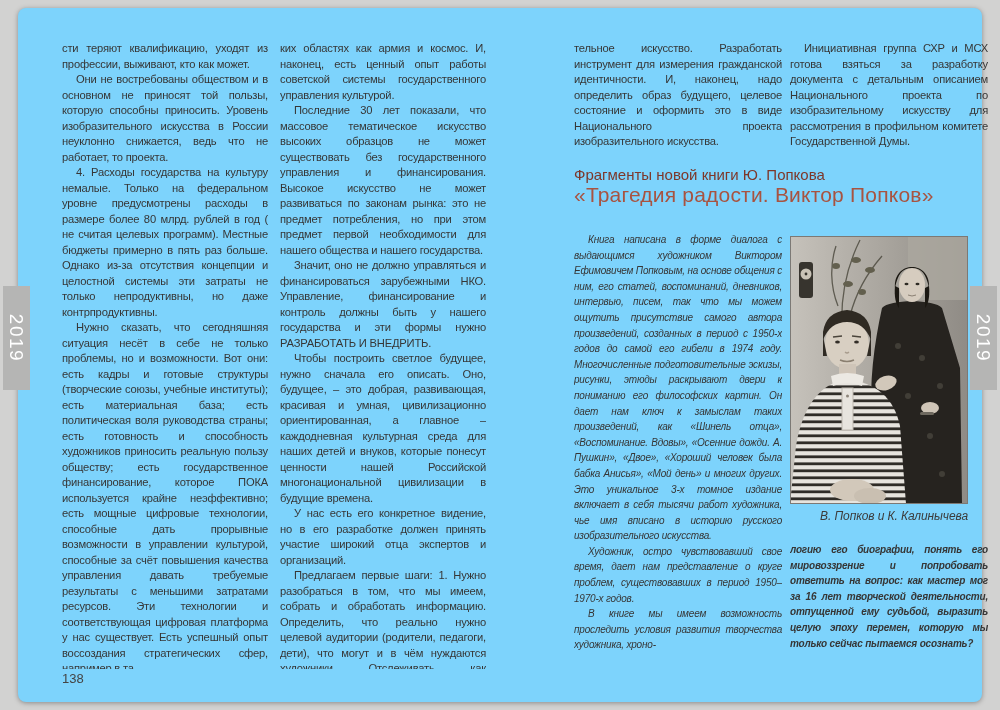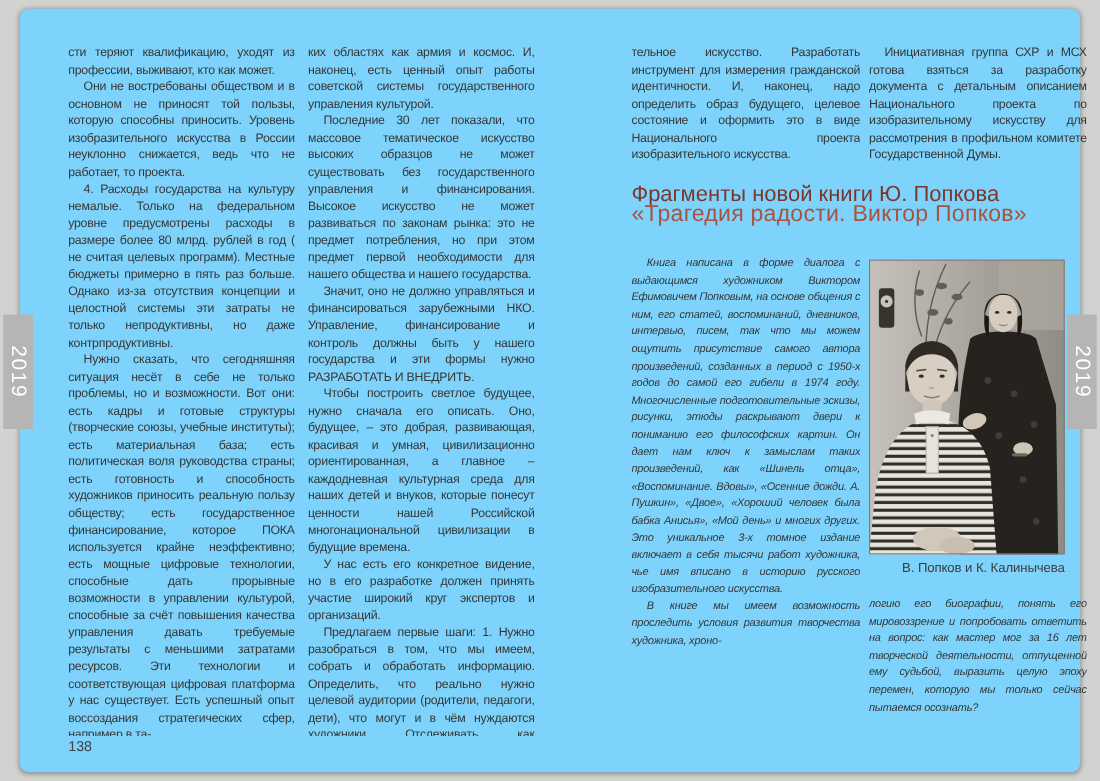--- a/index.html
+++ b/index.html
@@ -19,24 +19,24 @@
     font-size:11.2px;line-height:15.5px;letter-spacing:-0.2px;
   }
   .col p{margin:0;text-indent:14px;}
   .col p.noindent{text-indent:0;}
   .col.italic{font-style:italic;font-size:10px;line-height:15.6px;}
   .col-l1{left:44px;top:33px;width:206px;height:628px;}
   .col-l2{left:262px;top:33px;width:206px;height:628px;}
   .col-r1{left:556px;top:33px;width:208px;height:134px;}
   .col-r2{left:772px;top:33px;width:198px;height:134px;}
   .art-c1{left:556px;top:224px;width:208px;height:438px;}
-  .art-c2{left:772px;top:534px;width:198px;height:132px;}
+  .art-c2{left:772px;top:534px;width:198px;height:132px;font-weight:bold;}
   .kicker{
     position:absolute;left:556px;top:158px;width:420px;
-    color:#7d372a;font-size:20px;letter-spacing:0;
+    color:#7d372a;font-size:15px;letter-spacing:0;
   }
   .title{
     position:absolute;left:556px;top:175px;width:426px;
     color:#a85340;font-size:21px;letter-spacing:.2px;white-space:nowrap;
   }
   .pagenum{position:absolute;font-size:13px;color:#444;}
   .pn-left{left:44px;top:663px;}
   .pn-right{left:772px;top:663px;width:198px;text-align:right;}
   .tab{
     position:absolute;width:27px;height:104px;background:#b5b5b4;
@@ -48,57 +48,58 @@
     transform:rotate(90deg);color:#ffffff;font-size:19px;
     letter-spacing:1.5px;white-space:nowrap;
   }
   .photo{
     position:absolute;left:772px;top:228px;width:178px;height:268px;
     background:#9a968f;
   }
   .photo svg{display:block;}
   .caption{
     position:absolute;left:772px;top:501px;width:178px;
-    font-size:12px;color:#3c3c3c;text-align:right;
+    font-style:italic;font-size:12px;color:#3c3c3c;text-align:right;
     letter-spacing:-0.1px;
   }
 </style>
 </head>
 <body>
 
 <div class="spread">
 
   <div class="col col-l1">
       <p class="noindent">сти теряют квалификацию, уходят из профессии, выживают, кто как может.</p>
       <p>Они не востребованы обществом и в основном не приносят той пользы, которую способны приносить. Уровень изобразительного искусства в России неуклонно снижается, ведь что не работает, то проекта.</p>
       <p>4. Расходы государства на культуру немалые. Только на федеральном уровне предусмотрены расходы в размере более 80 млрд. рублей в год ( не считая целевых программ). Местные бюджеты примерно в пять раз больше. Однако из-за отсутствия концепции и целостной системы эти затраты не только непродуктивны, но даже контрпродуктивны.</p>
       <p>Нужно сказать, что сегодняшняя ситуация несёт в себе не только проблемы, но и возможности. Вот они: есть кадры и готовые структуры (творческие союзы, учебные институты); есть материальная база; есть политическая воля руководства страны; есть готовность и способность художников приносить реальную пользу обществу; есть государственное финансирование, которое ПОКА используется крайне неэффективно; есть мощные цифровые технологии, способные дать прорывные возможности в управлении культурой, способные за счёт повышения качества управления давать требуемые результаты с меньшими затратами ресурсов. Эти технологии и соответствующая цифровая платформа у нас существует. Есть успешный опыт воссоздания стратегических сфер, например в та-</p>
     </div>
   <div class="col col-l2">
       <p class="noindent">ких областях как армия и космос. И, наконец, есть ценный опыт работы советской системы государственного управления культурой.</p>
       <p>Последние 30 лет показали, что массовое тематическое искусство высоких образцов не может существовать без государственного управления и финансирования. Высокое искусство не может развиваться по законам рынка: это не предмет потребления, но при этом предмет первой необходимости для нашего общества и нашего государства.</p>
       <p>Значит, оно не должно управляться и финансироваться зарубежными НКО. Управление, финансирование и контроль должны быть у нашего государства и эти формы нужно РАЗРАБОТАТЬ И ВНЕДРИТЬ.</p>
       <p>Чтобы построить светлое будущее, нужно сначала его описать. Оно, будущее, – это добрая, развивающая, красивая и умная, цивилизационно ориентированная, а главное – каждодневная культурная среда для наших детей и внуков, которые понесут ценности нашей Российской многонациональной цивилизации в будущие времена.</p>
-      <p>У нас есть его конкретное видение, но в его разработке должен принять участие широкий круг экспертов и организаций.</p>
+      <p>У нас есть его конкретное видение, но в его разработке должен принять участие широкий отца экспертов и организаций.</p>
       <p>Предлагаем первые шаги: 1. Нужно разобраться в том, что мы имеем, собрать и обработать информацию. Определить, что реально нужно целевой аудитории (родители, педагоги, дети), что могут и в чём нуждаются художники. Отслеживать, как расходуются ресурсы общества на изобрази-</p>
     </div>
   <div class="pagenum pn-left">138</div>
 
   <div class="col col-r1">
       <p class="noindent">тельное искусство. Разработать инструмент для измерения гражданской идентичности. И, наконец, надо определить образ будущего, целевое состояние и оформить это в виде Национального проекта изобразительного искусства.</p>
     </div>
   <div class="col col-r2">
       <p>Инициативная группа СХР и МСХ готова взяться за разработку документа с детальным описанием Национального проекта по изобразительному искусству для рассмотрения в профильном комитете Государственной Думы.</p>
     </div>
 
   <div class="kicker" style="color: rgb(125, 55, 42);">Фрагменты новой книги Ю. Попкова</div>
   <div class="title" style="color: rgb(168, 83, 64);">«Трагедия радости. Виктор Попков»</div>
 
   <div class="col italic art-c1">
       <p>Книга написана в форме диалога с выдающимся художником Виктором Ефимовичем Попковым, на основе общения с ним, его статей, воспоминаний, дневников, интервью, писем, так что мы можем ощутить присутствие самого автора произведений, созданных в период с 1950-х годов до самой его гибели в 1974 году. Многочисленные подготовительные эскизы, рисунки, этюды раскрывают двери к пониманию его философских картин. Он дает нам ключ к замыслам таких произведений, как «Шинель отца», «Воспоминание. Вдовы», «Осенние дожди. А. Пушкин», «Двое», «Хороший человек была бабка Анисья», «Мой день» и многих других. Это уникальное 3-х томное издание включает в себя тысячи работ художника, чье имя вписано в историю русского изобразительного искусства.</p>
+      <p>Художник, остро чувствовавший свое время, дает нам представление о круге проблем, существовавших в период 1950–1970-х годов.</p>
       <p>В книге мы имеем возможность проследить условия развития творчества художника, хроно-</p>
     </div>
 
   <div class="photo">
     <svg width="178" height="268" viewBox="0 0 178 268">
       <defs>
         <linearGradient id="bgG" x1="0" y1="0" x2="1" y2="0">
           <stop offset="0" stop-color="#c6c2bb"></stop>
           <stop offset="0.55" stop-color="#a8a49d"></stop>
           <stop offset="1" stop-color="#8f8b85"></stop>

